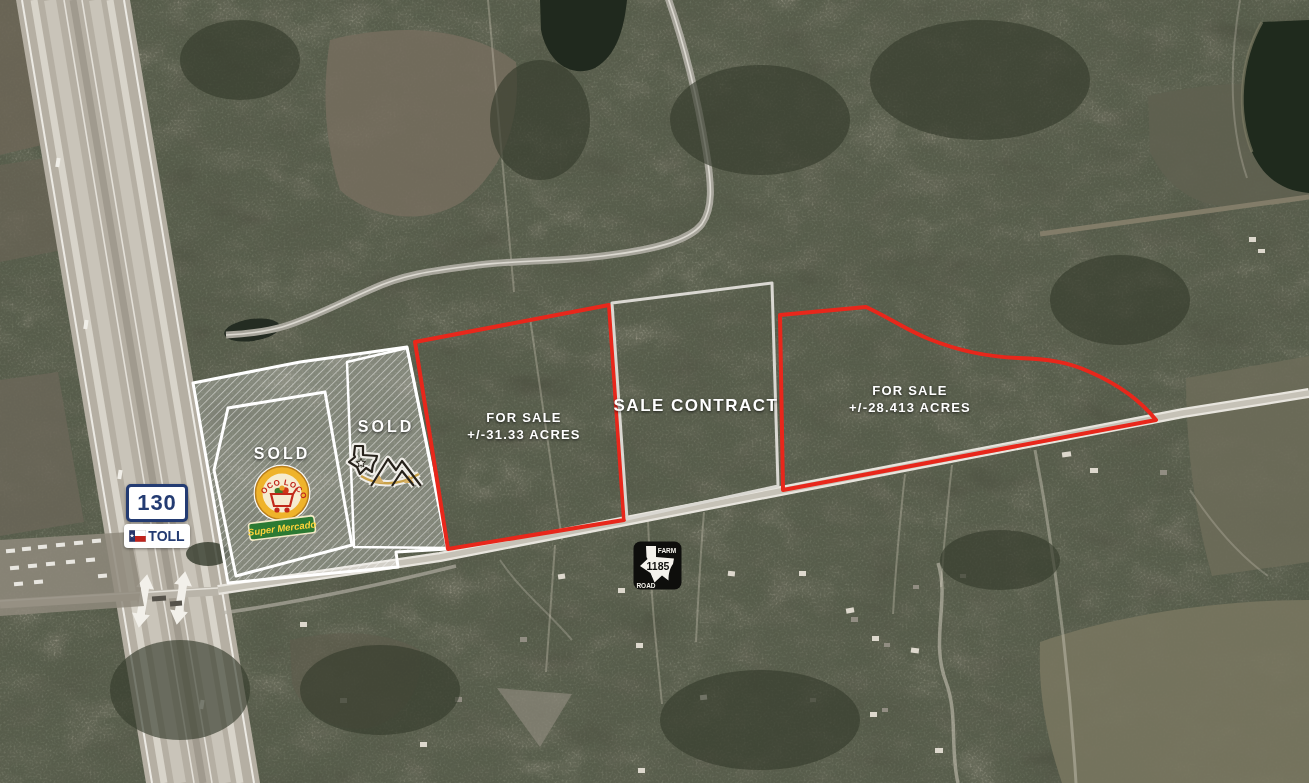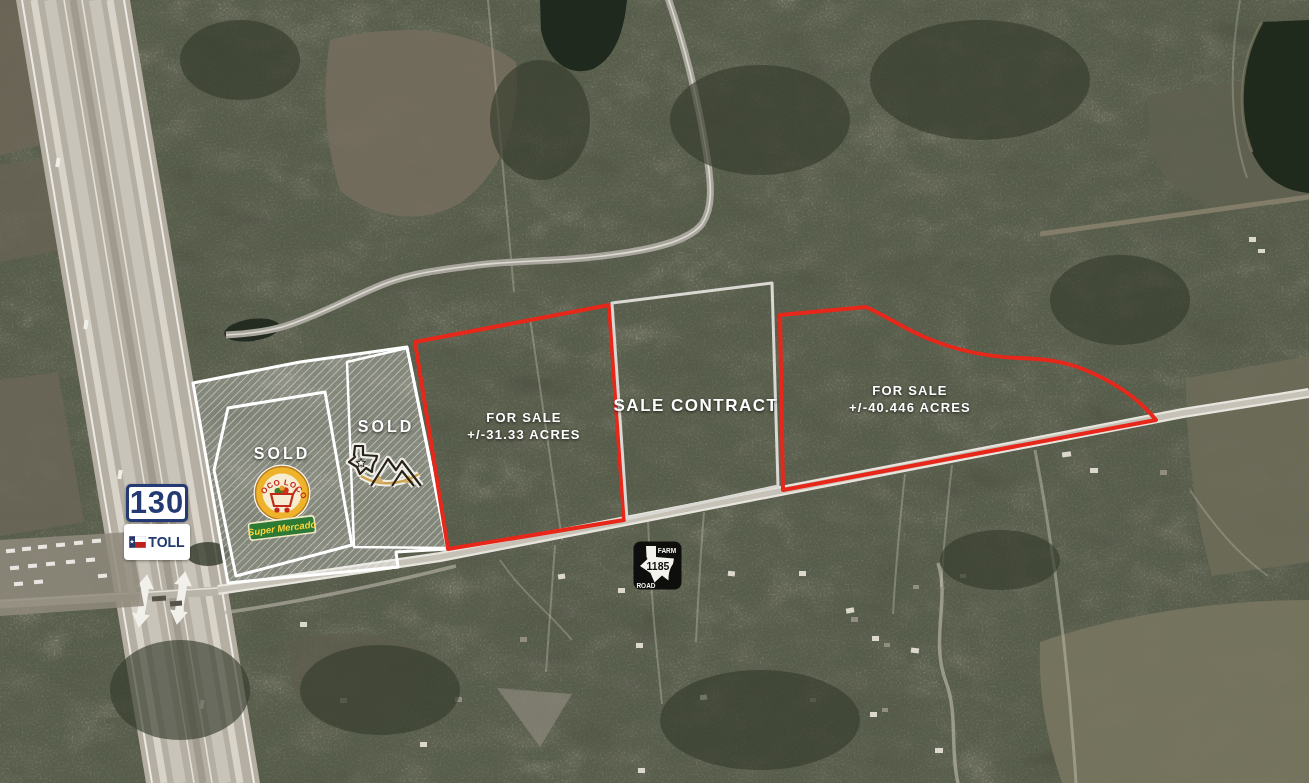--- a/index.html
+++ b/index.html
@@ -8,23 +8,23 @@
   .stage svg.mapart{position:absolute;left:0;top:0;}
   .label{position:absolute;transform:translate(-50%,-50%);color:#fff;font-weight:bold;
          text-align:center;white-space:nowrap;text-shadow:0 1px 3px rgba(0,0,0,.75);line-height:1.32;}
   .label .l1,.label .l2{display:block;}
   .lbl-sold{font-size:16px;letter-spacing:3px;}
   .lbl-sale{font-size:13px;letter-spacing:1.2px;}
   .lbl-uc{font-size:17px;letter-spacing:1.5px;}
   
   .sh130{position:absolute;left:122px;top:484px;width:70px;text-align:center;}
   .sh130-plate{width:56px;height:32px;margin:0 auto;background:#fff;border:3px solid #233b72;
-               border-radius:5px;color:#233b72;font-weight:bold;font-size:31px;line-height:32px;
+               border-radius:5px;color:#233b72;font-weight:bold;font-size:22px;line-height:32px;
                letter-spacing:1px;box-shadow:0 1px 3px rgba(0,0,0,.4);}
-  .toll-plate{width:66px;height:36px;margin:2px auto 0;background:#fff;border-radius:4px;
+  .toll-plate{width:66px;height:24px;margin:2px auto 0;background:#fff;border-radius:4px;
               color:#233b72;font-weight:bold;font-size:14px;line-height:20px;
               display:flex;align-items:center;justify-content:center;gap:2px;
               box-shadow:0 1px 3px rgba(0,0,0,.4);}
   .toll-plate svg{display:block;}
   
   .fmshield{position:absolute;left:633px;top:497px;margin-top:44px;}
   
   .pocologo{position:absolute;left:232px;top:443px;}
   .starlogo{position:absolute;left:343px;top:432px;}
 </style>
@@ -227,21 +227,21 @@
 
   <div class="label lbl-sale" style="left:524px;top:426px;">
     <span class="l1">FOR SALE</span>
     <span class="l2">+/-31.33 ACRES</span>
   </div>
 
   <div class="label lbl-uc" style="left:696px;top:406px;">SALE CONTRACT</div>
 
   <div class="label lbl-sale" style="left:910px;top:399px;">
     <span class="l1">FOR SALE</span>
-    <span class="l2">+/-40.446 ACRES</span>
+    <span class="l2">+/-28.413 ACRES</span>
   </div>
 
   <div class="sh130">
     <div class="sh130-plate">130</div>
     <div class="toll-plate">
       <svg width="17" height="12" viewBox="0 0 17 12">
         <rect width="17" height="12" fill="#fff"></rect>
         <rect width="6" height="12" fill="#27356b"></rect>
         <rect x="6" y="6" width="11" height="6" fill="#c0231d"></rect>
         <path d="M3,3.2 L3.6,4.9 L5.3,4.9 L3.9,5.9 L4.4,7.6 L3,6.6 L1.6,7.6 L2.1,5.9 L0.7,4.9 L2.4,4.9 Z" fill="#fff"></path>

